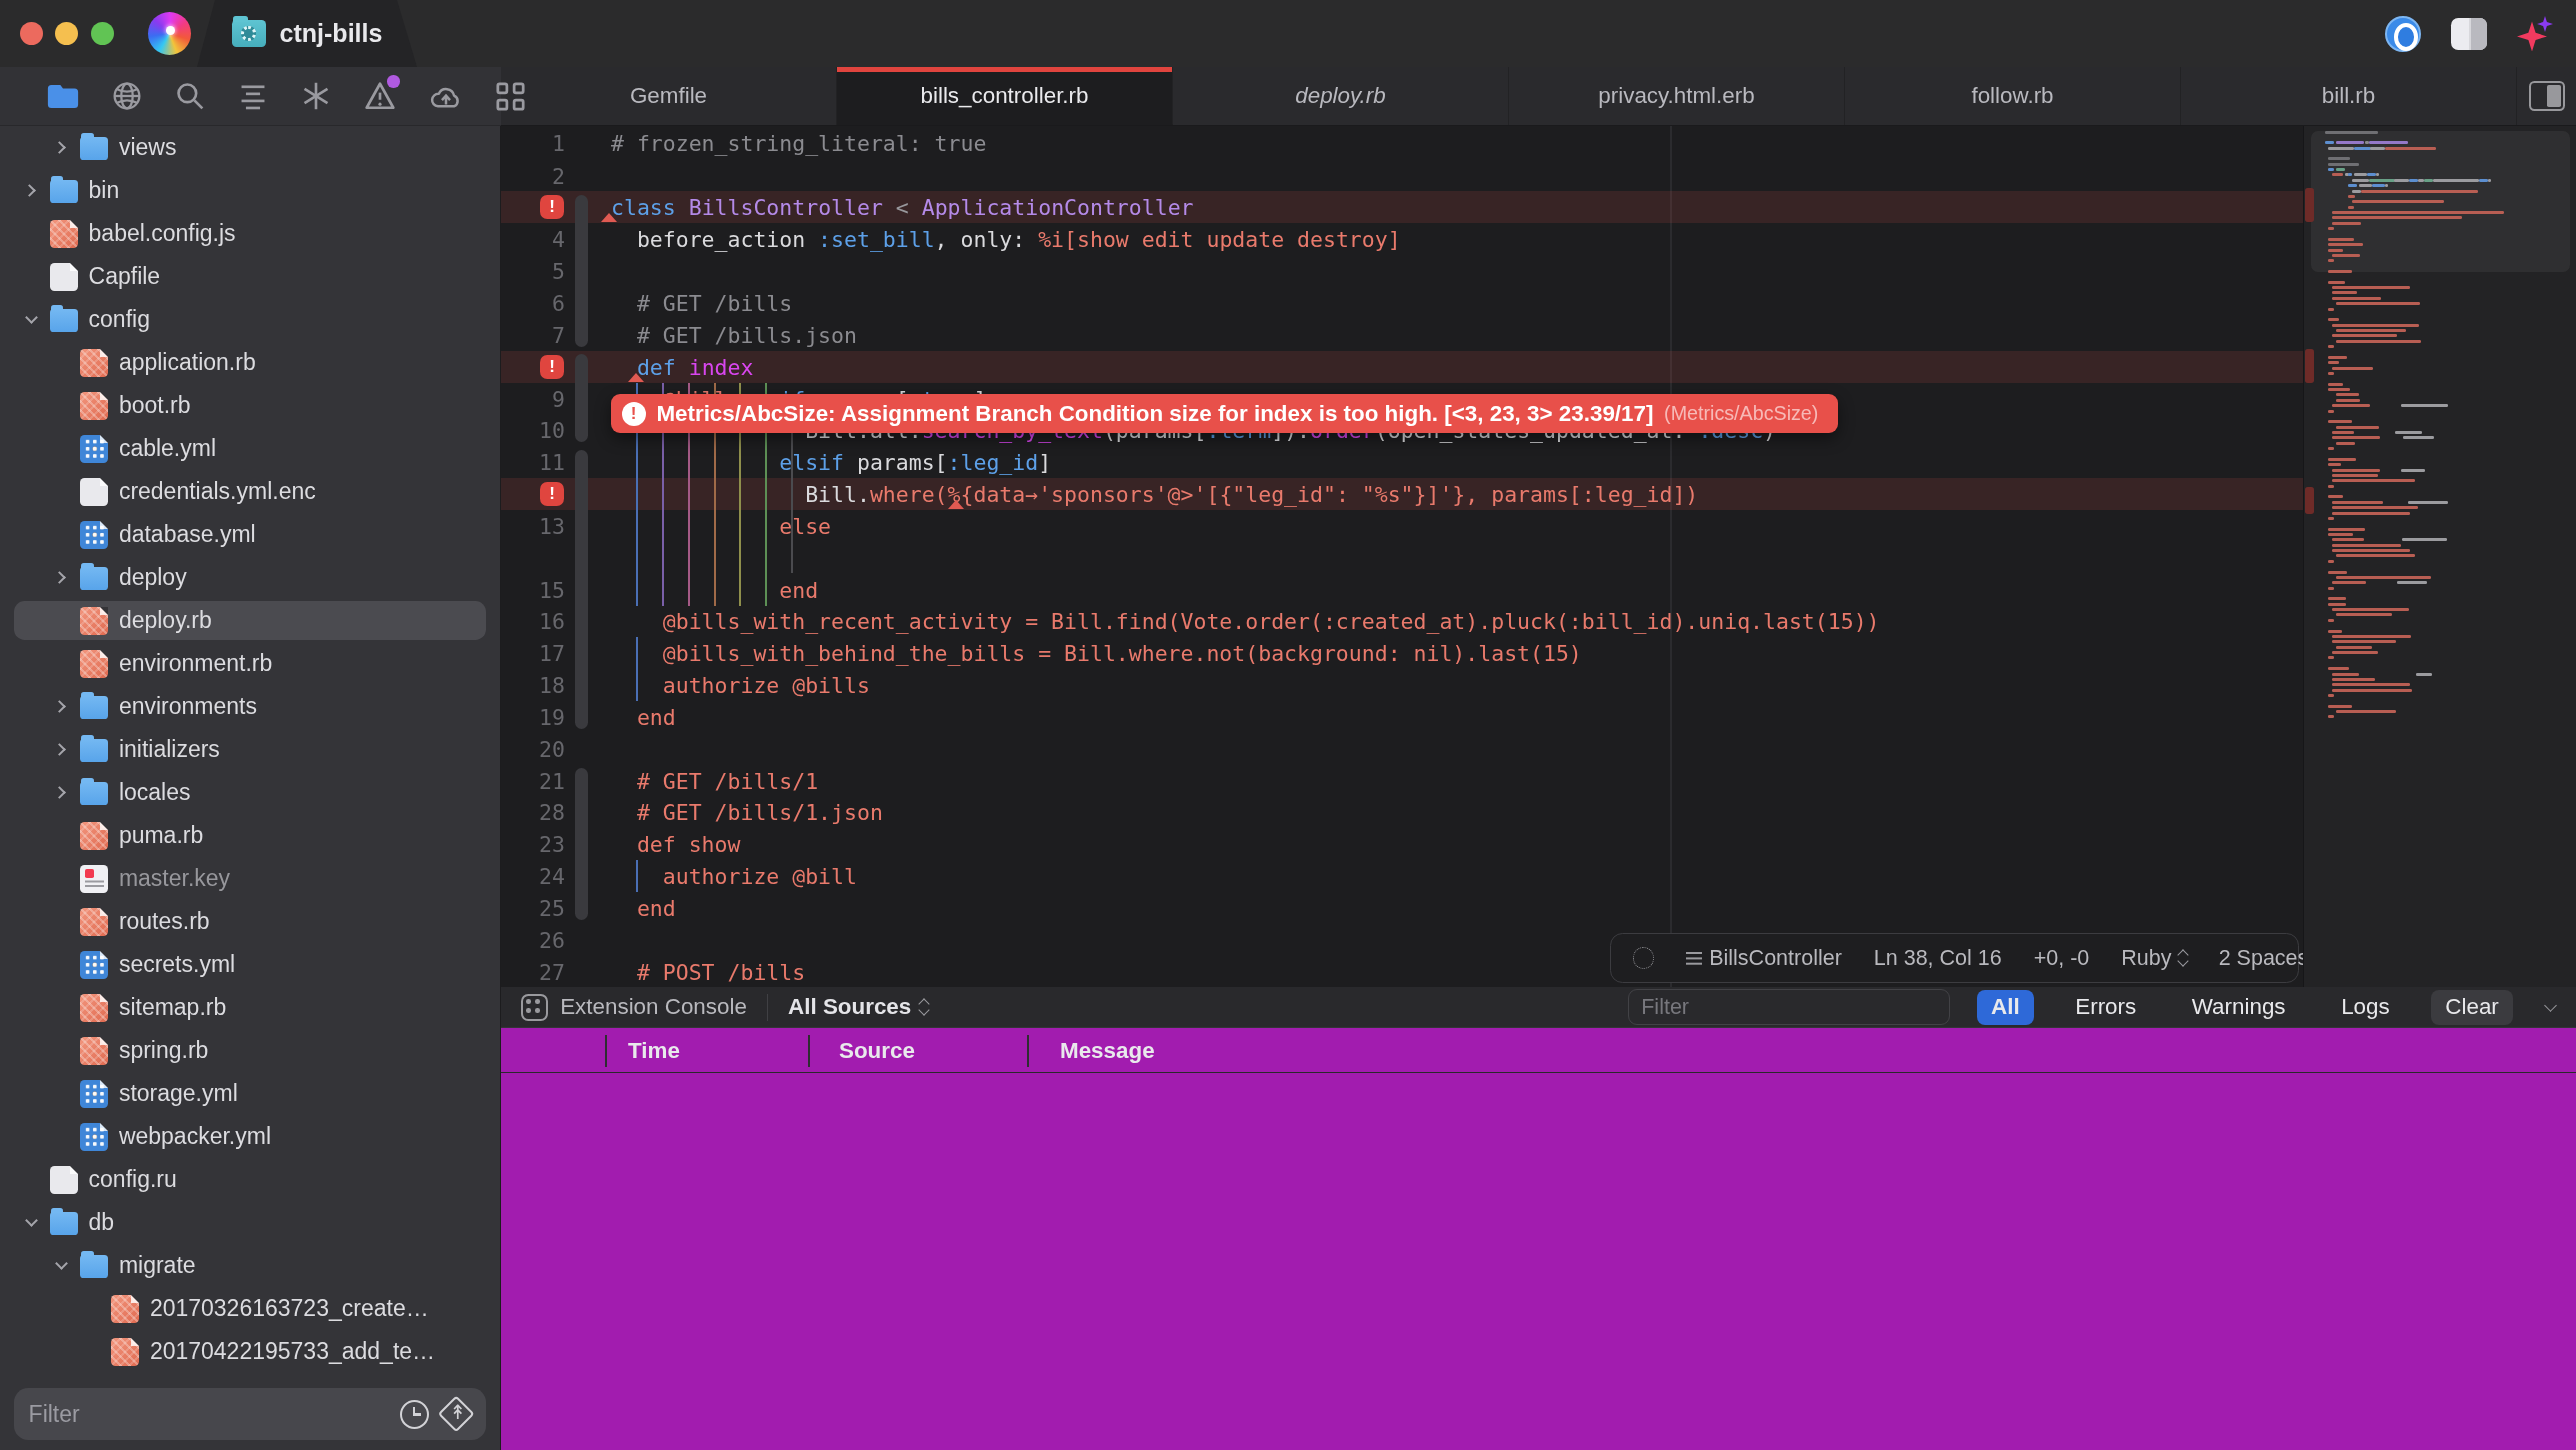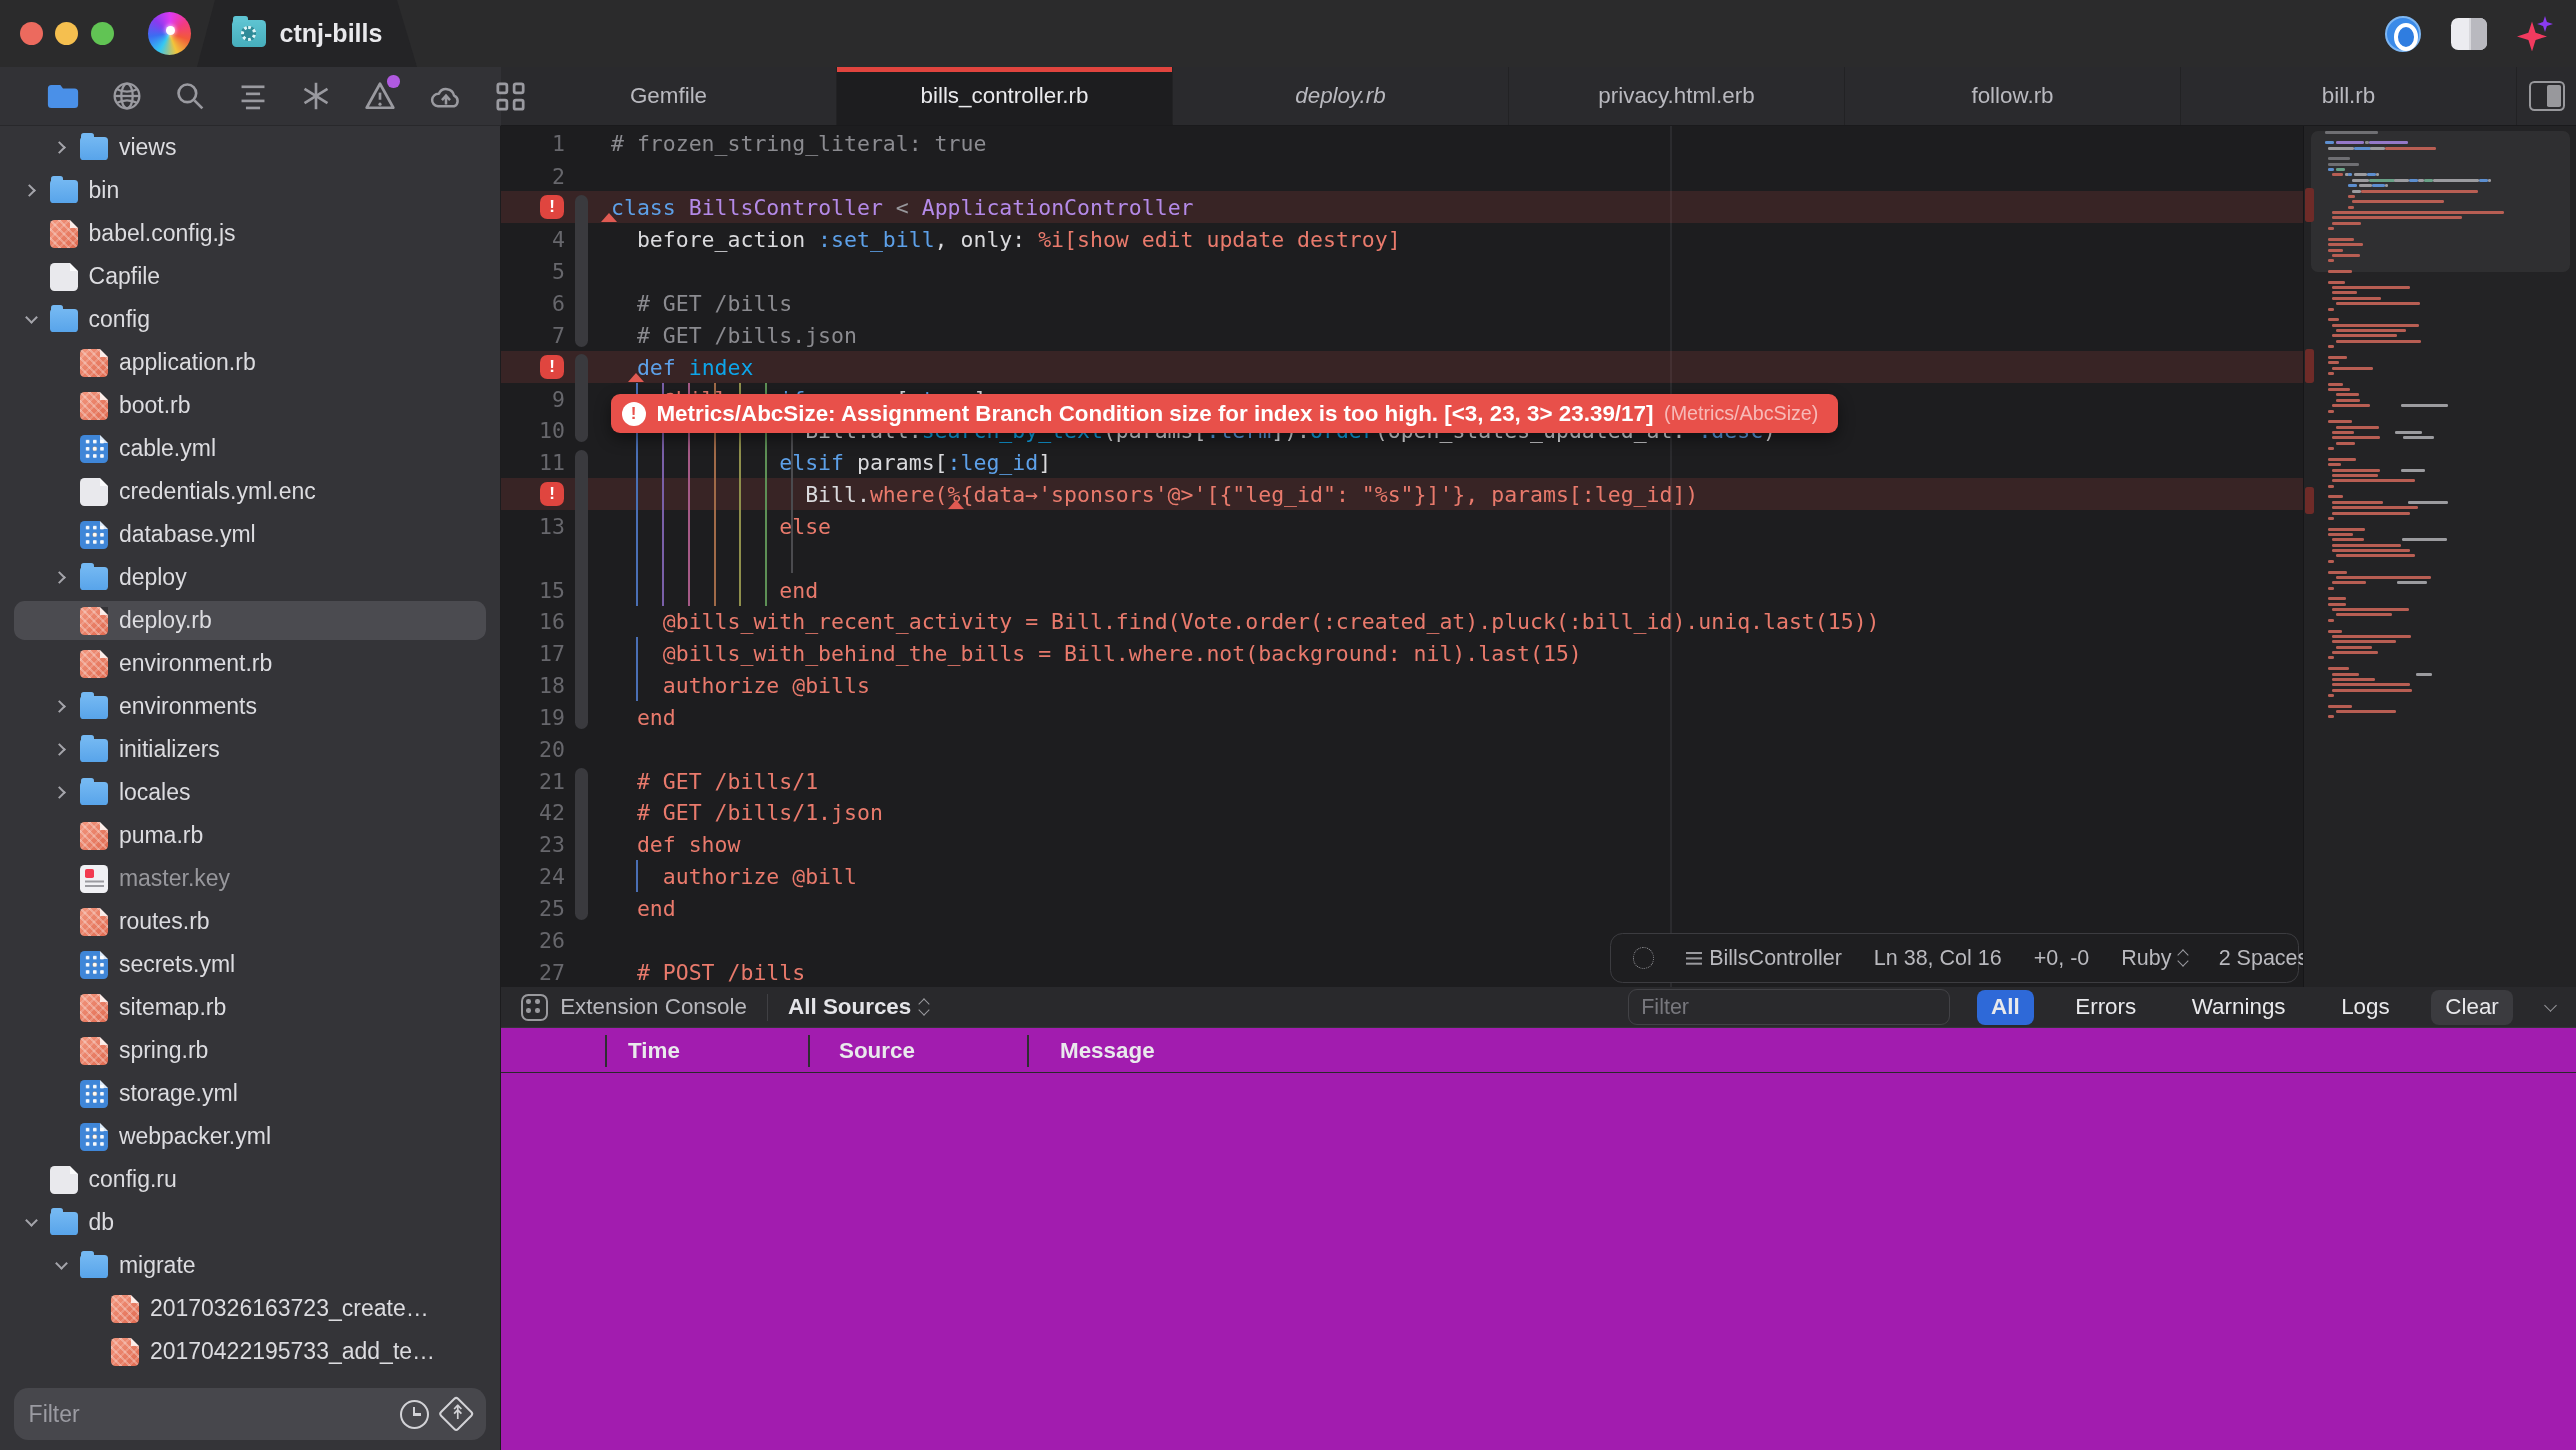--- a/index.html
+++ b/index.html
@@ -85,21 +85,21 @@
   .errband { position:absolute; left:0; width:100%; height:32px; background:rgba(226,85,77,.14); }
   .guide { position:absolute; width:1.8px; }
   .ribbon { position:absolute; left:74px; width:13.4px; border-radius:7.2px; background:#3a3a3e; }
   .cline { position:absolute; left:0; width:100%; height:32px; display:flex; align-items:center; }
   .lnum { width:64px; text-align:right; font-family:"DejaVu Sans Mono", monospace; font-size:21.5px; color:#67676c; flex:none; }
   .lbadge { position:absolute; left:39px; top:3.6px; width:24px; height:24px; background:#e0453f; border-radius:7.2px; color:#fff; font-weight:bold; font-size:17px; text-align:center; line-height:24px; }
   .ccode { margin-left:46px; font-family:"DejaVu Sans Mono", monospace; font-size:21.5px; white-space:pre; }
   .caret { position:absolute; width:0; height:0; border-left:8px solid transparent; border-right:8px solid transparent; border-bottom:9.8px solid #e05a52; }
   .wrapguide { position:absolute; left:1169px; top:0; width:1.8px; height:100%; background:#2b2b2e; }
   .tok-c{color:#8b8b90} .tok-k{color:#5da0e8} .tok-t{color:#b48ae8} .tok-p{color:#dadadd}
-  .tok-o{color:#98989c} .tok-s{color:#5da0e8} .tok-g{color:#0ea5e9} .tok-r{color:#e97a6c}
+  .tok-o{color:#98989c} .tok-s{color:#5da0e8} .tok-g{color:#d946ef} .tok-r{color:#e97a6c}
 
   .tooltip { position:absolute; left:110px; top:268px; height:39px; background:#e8504a; border-radius:9px; display:flex; align-items:center; padding:0 19.7px 0 10.7px; gap:10.7px; box-shadow:0 5.4px 16px rgba(0,0,0,.45); z-index:6; }
   .tt-ic { width:24px; height:24px; border-radius:50%; background:#fff; color:#e8504a; font-weight:bold; font-size:17px; text-align:center; line-height:24px; flex:none; }
   .tt-text { color:#fff; font-weight:bold; font-size:22.4px; white-space:nowrap; }
   .tt-badge { color:rgba(255,240,240,.66); font-size:19.7px; white-space:nowrap; }
 
   .statuspill { position:absolute; left:1109px; top:807px; width:689px; height:50px; background:rgba(30,30,32,.96); border:1.8px solid #3c3c40; border-radius:12.5px; display:flex; align-items:center; gap:32px; padding:0 21.5px; z-index:5; }
   .sp-item { color:#b9b9be; font-size:21.5px; display:flex; align-items:center; gap:7.2px; white-space:nowrap; }
   .dotcircle { width:21.5px; height:21.5px; border:1.8px dotted #9a9a9e; border-radius:50%; }
   .hamb { display:block; width:16px; height:1.8px; background:#9a9a9e; box-shadow:0 5.4px 0 #9a9a9e, 0 10.7px 0 #9a9a9e; margin-top:-10.7px; }
@@ -540,21 +540,21 @@
       </div>
       <div class="cline" style="top: 607px;">
         <span class="lnum">20</span>
         <span class="ccode"></span>
       </div>
       <div class="cline" style="top: 639px;">
         <span class="lnum">21</span>
         <span class="ccode"><span class="tok-r">  # GET /bills/1</span></span>
       </div>
       <div class="cline" style="top: 670px;">
-        <span class="lnum">42</span>
+        <span class="lnum">28</span>
         <span class="ccode"><span class="tok-r">  # GET /bills/1.json</span></span>
       </div>
       <div class="cline" style="top: 702px;">
         <span class="lnum">23</span>
         <span class="ccode"><span class="tok-r">  def show</span></span>
       </div>
       <div class="cline" style="top: 734px;">
         <span class="lnum">24</span>
         <span class="ccode"><span class="tok-r">    authorize @bill</span></span>
       </div>

